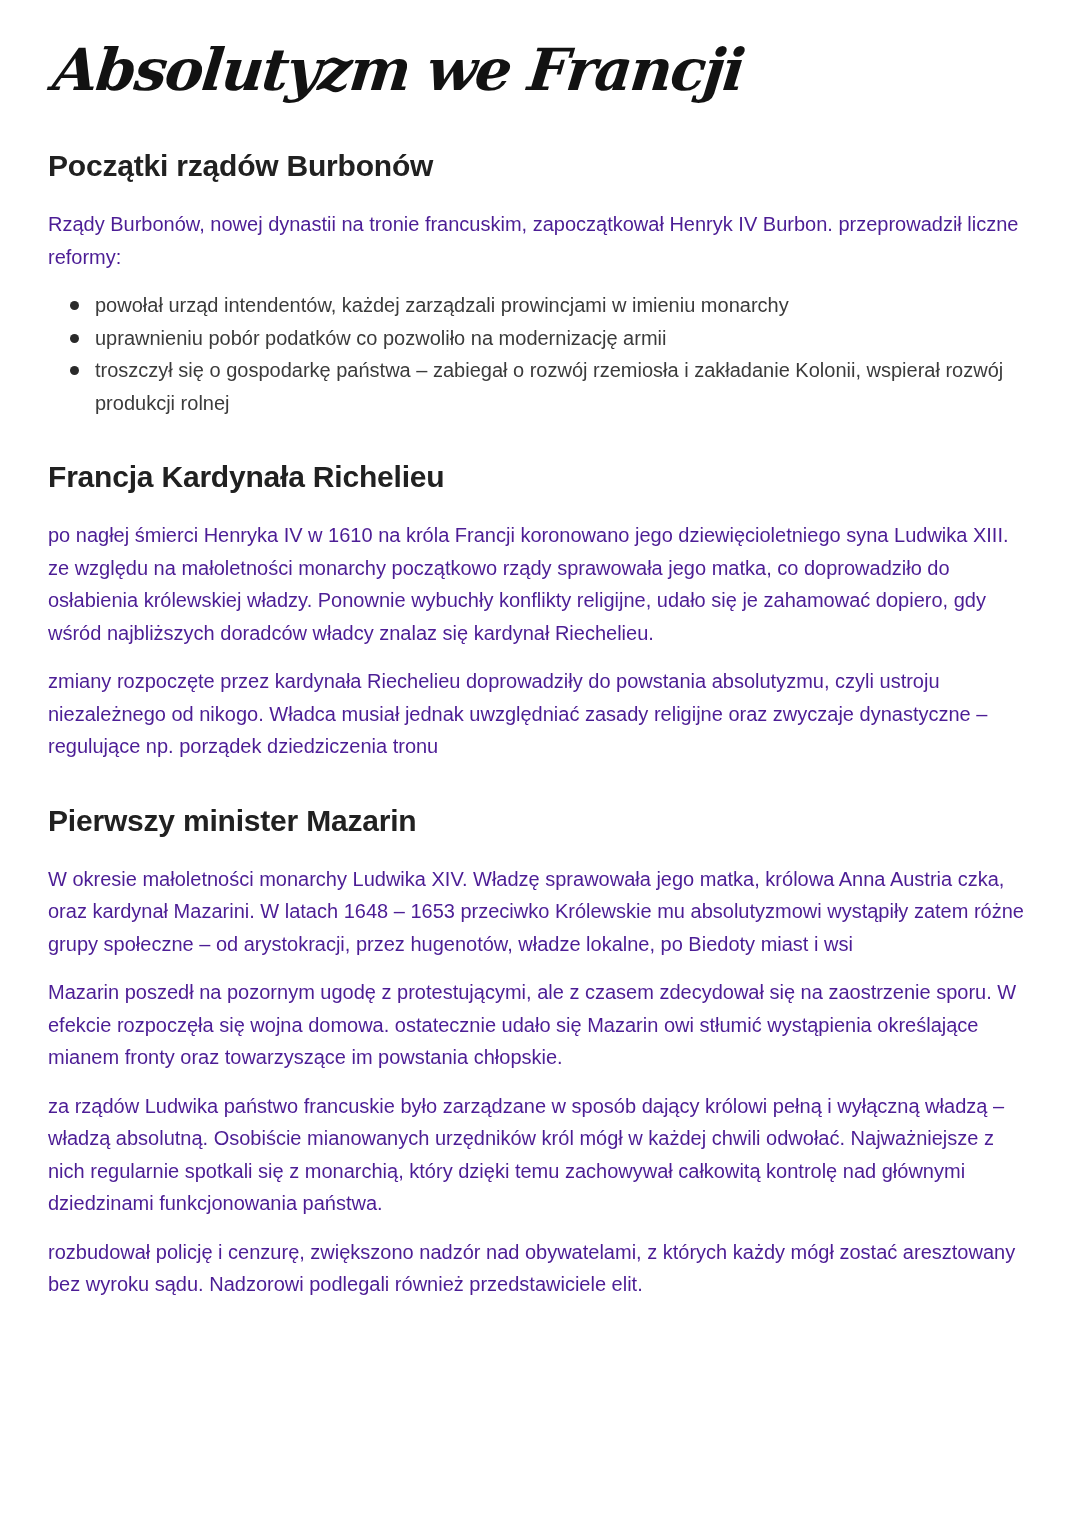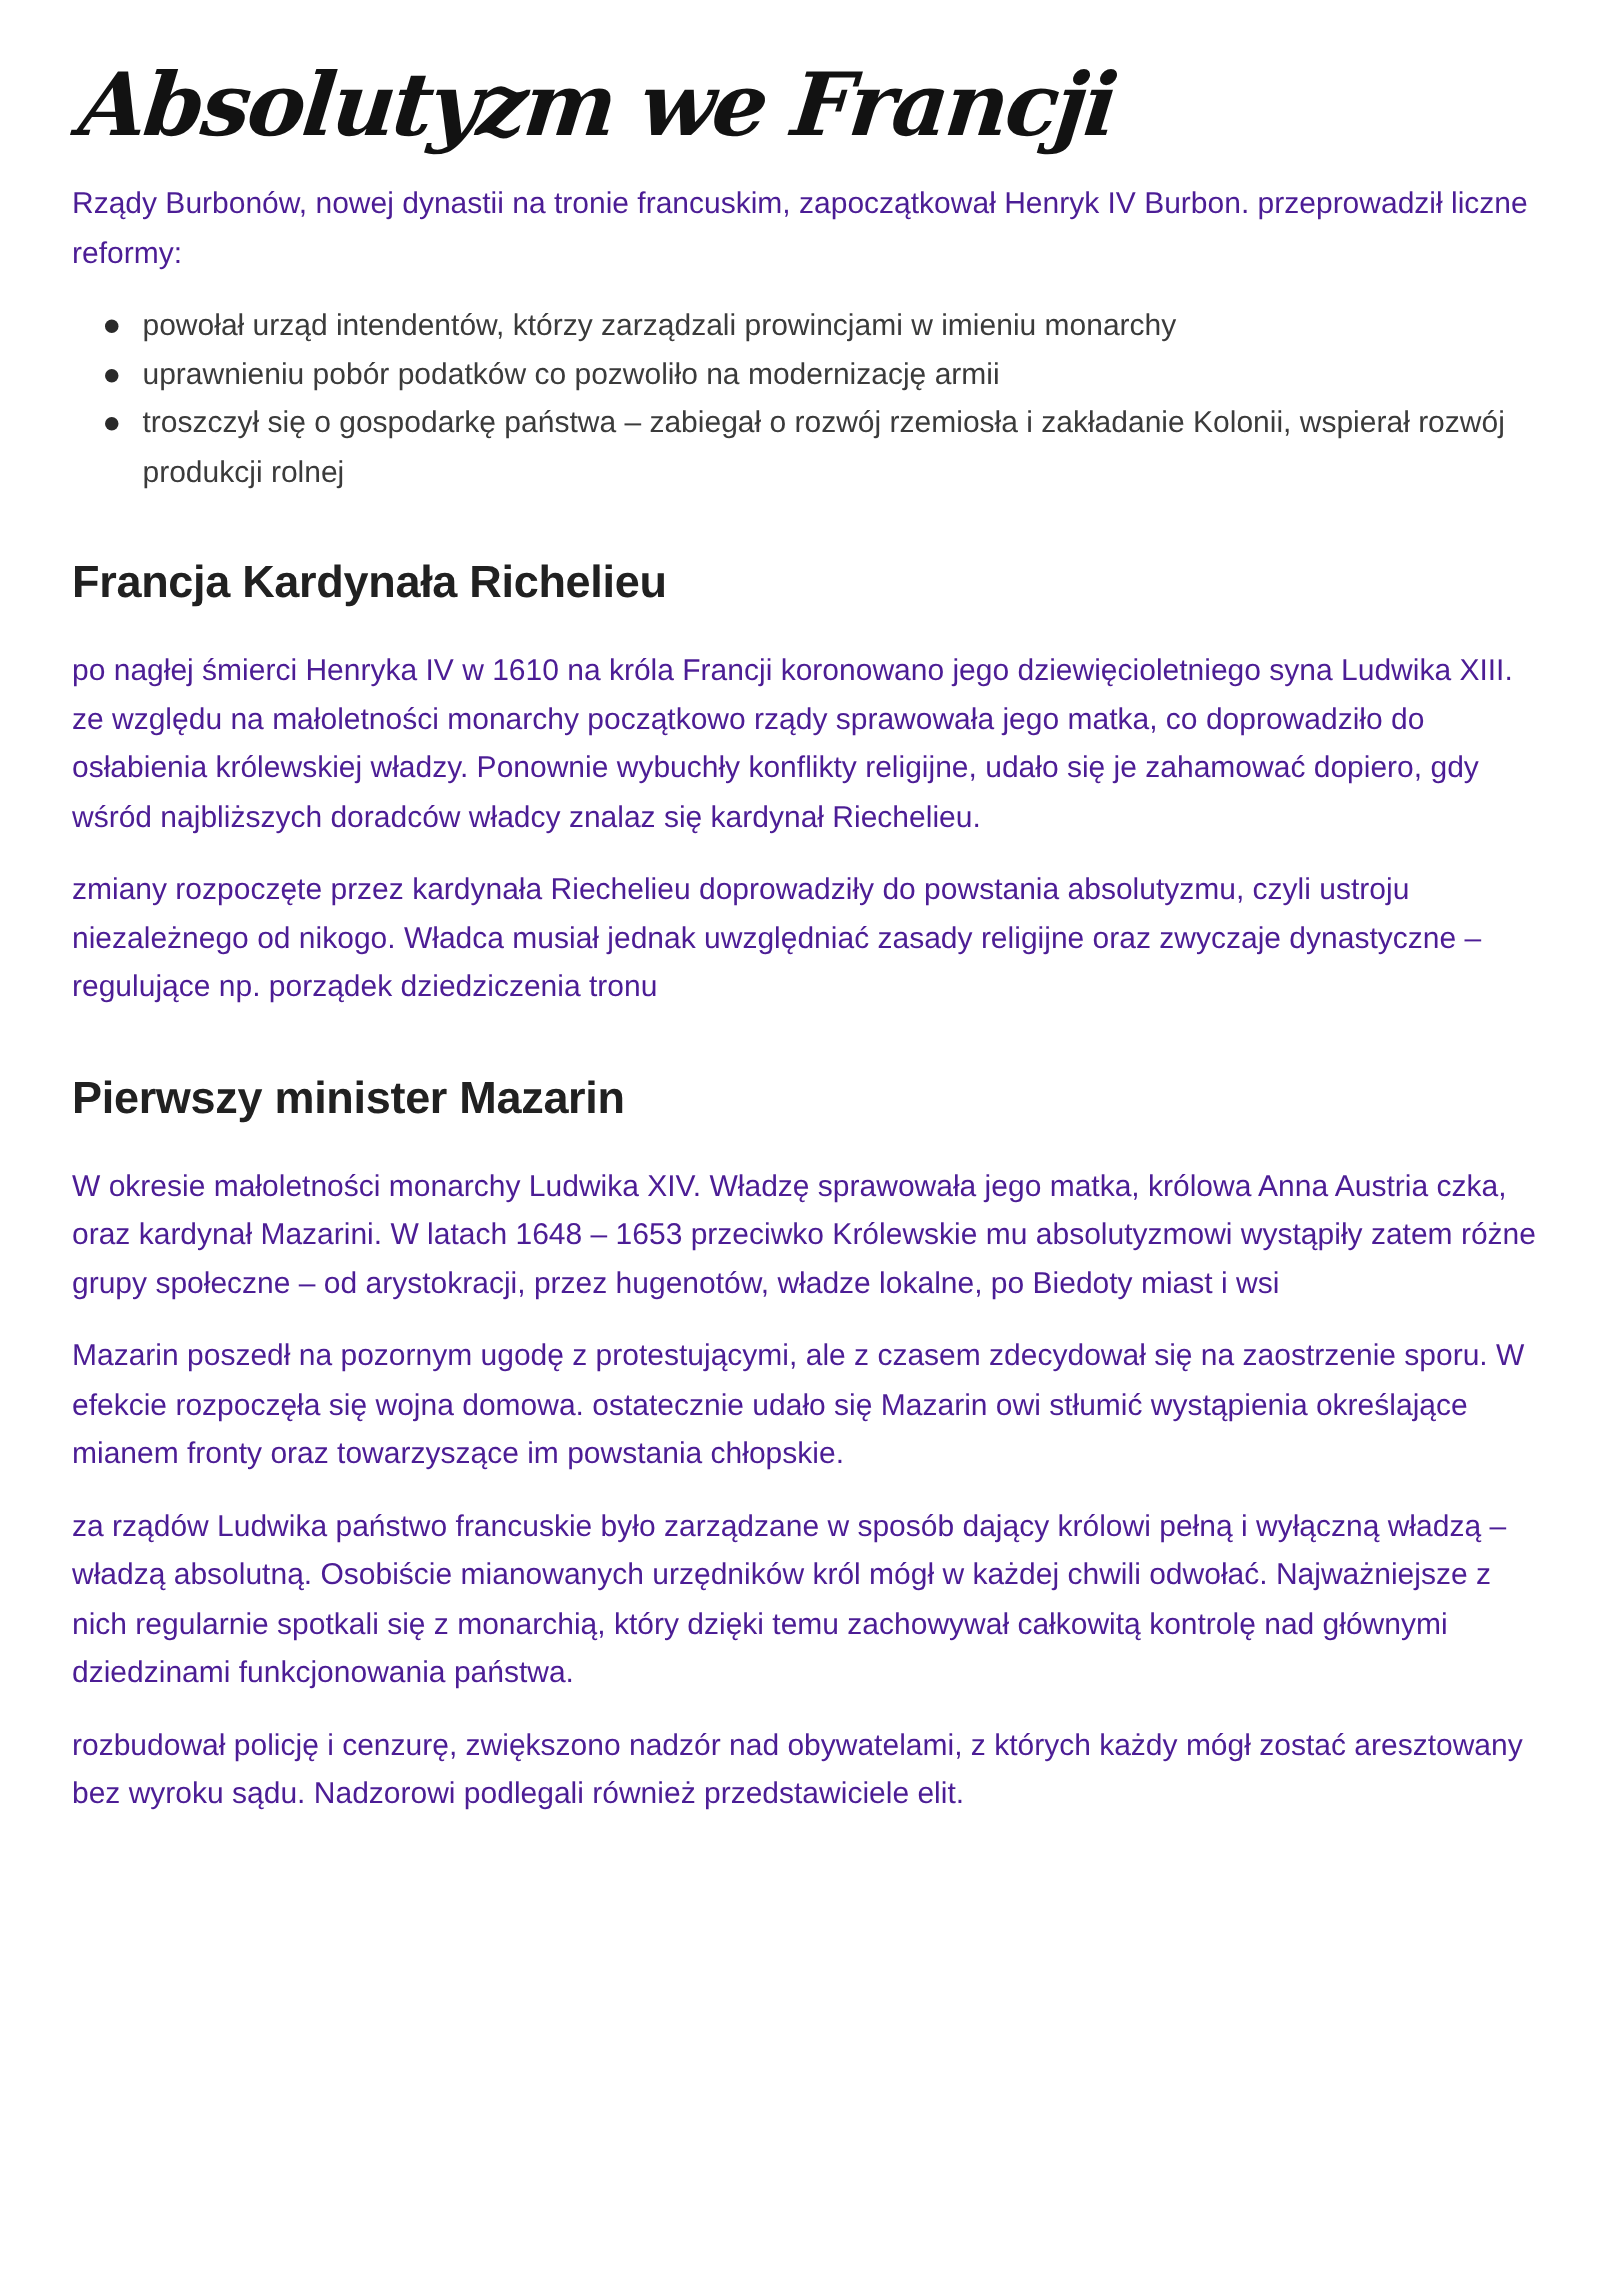--- a/index.html
+++ b/index.html
@@ -69,23 +69,24 @@
   }
 </style>
 </head>
 <body>
 
 <main class="page">
 
   <h1 class="script-title">Absolutyzm we Francji</h1>
 
   <section>
+    <h2 class="heading first">Początki rządów Burbonów</h2>
     <p class="para">Rządy Burbonów, nowej dynastii na tronie francuskim, zapoczątkował Henryk IV Burbon. przeprowadził liczne reformy:</p>
     <ul class="bullets">
-      <li>powołał urząd intendentów, którzy zarządzali prowincjami w imieniu monarchy</li>
+      <li>powołał urząd intendentów, każdej zarządzali prowincjami w imieniu monarchy</li>
       <li>uprawnieniu pobór podatków co pozwoliło na modernizację armii</li>
       <li>troszczył się o gospodarkę państwa – zabiegał o rozwój rzemiosła i zakładanie Kolonii, wspierał rozwój produkcji rolnej</li>
     </ul>
   </section>
 
   <section>
     <h2 class="heading">Francja Kardynała Richelieu</h2>
     <p class="para">po nagłej śmierci Henryka IV w 1610 na króla Francji koronowano jego dziewięcioletniego syna Ludwika XIII. ze względu na małoletności monarchy początkowo rządy sprawowała jego matka, co doprowadziło do osłabienia królewskiej władzy. Ponownie wybuchły konflikty religijne, udało się je zahamować dopiero, gdy wśród najbliższych doradców władcy znalaz się kardynał Riechelieu.</p>
     <p class="para">zmiany rozpoczęte przez kardynała Riechelieu doprowadziły do powstania absolutyzmu, czyli ustroju niezależnego od nikogo. Władca musiał jednak uwzględniać zasady religijne oraz zwyczaje dynastyczne – regulujące np. porządek dziedziczenia tronu</p>
   </section>

